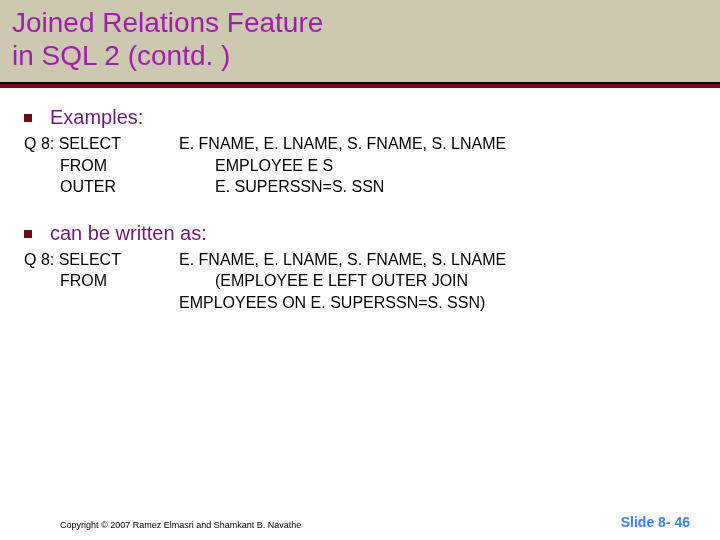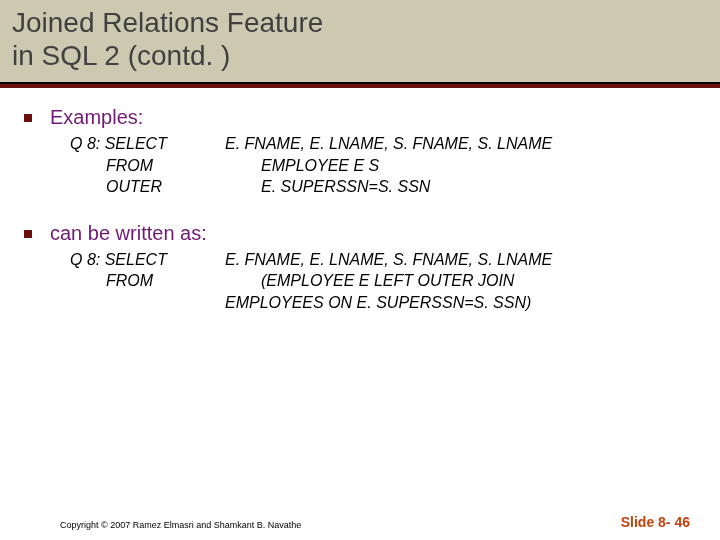--- a/index.html
+++ b/index.html
@@ -12,21 +12,21 @@
     position: relative;
     overflow: hidden;
   }
   .title-band {
     background: #cdc8b0;
     padding: 6px 12px 10px 12px;
     border-bottom: 2px solid #000;
   }
   .title {
     font-size: 28px;
-    color: #404040;
+    color: #a21caf;
     line-height: 1.18;
   }
   .accent-bar {
     height: 4px;
     background: #6b0f0f;
     margin-top: 0px;
   }
   .content {
     padding: 18px 20px 0 24px;
   }
@@ -41,26 +41,24 @@
     background: #6b0f0f;
     margin-top: 8px;
     margin-right: 18px;
     flex-shrink: 0;
   }
   .bullet-text {
     font-size: 20px;
     color: #701a75;
   }
   .query-block {
-    margin-left: 46px;
     margin-top: 2px;
     margin-bottom: 24px;
     font-size: 16px;
     color: #000;
-    font-style: italic;
   }
   .query-row {
     display: flex;
     line-height: 1.35;
   }
   .kw-col {
     width: 155px;
     flex-shrink: 0;
   }
   .val-col {
@@ -75,21 +73,21 @@
     justify-content: space-between;
     align-items: flex-end;
     padding: 0 18px 0 60px;
   }
   .copyright {
     font-size: 9px;
     color: #000;
   }
   .slidenum {
     font-size: 14px;
-    color: #c2410c;
+    color: #3b82f6;
     font-weight: bold;
   }
 </style>
 </head>
 <body>
 
 <div class="title-band">
   <div class="title">
     <span>Joined Relations Feature</span><br>
     <span>in SQL 2 (contd. )</span>

